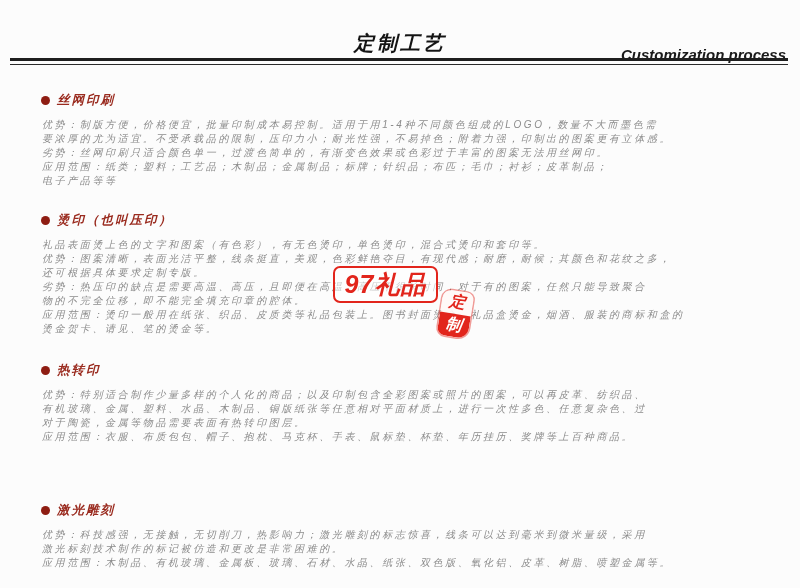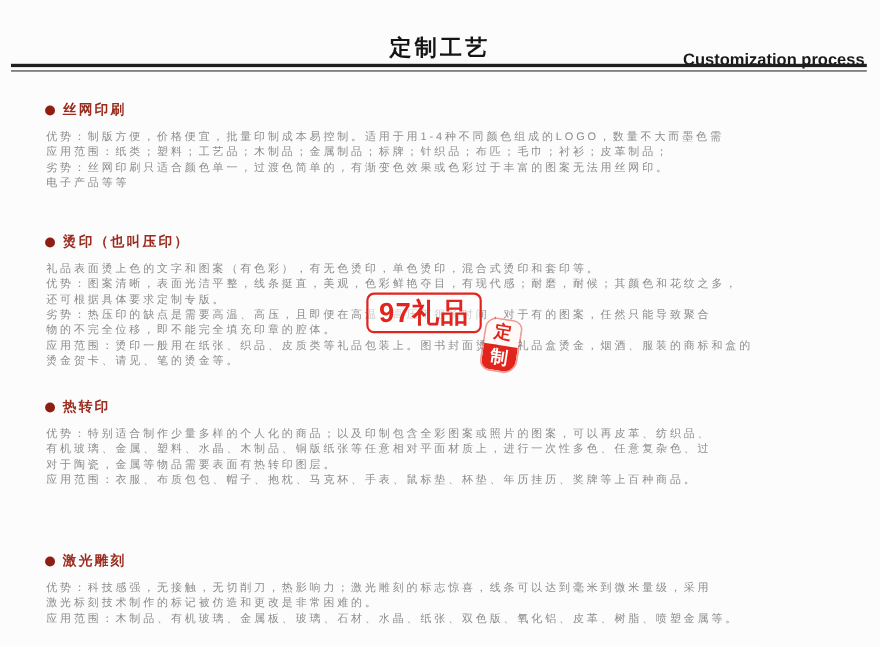--- a/index.html
+++ b/index.html
@@ -1,19 +1,20 @@
 <!DOCTYPE html>
 <html><head>
 <meta charset="utf-8">
 <style>
   html,body { margin:0; padding:0; }
   .page {
     position:relative; width:800px; height:588px;
     background:#fcfcfc; overflow:hidden;
     font-family:"Liberation Sans","DejaVu Sans",sans-serif;
+    font-style:italic;
   }
   .doc-title {
     position:absolute; top:30px; left:0; width:100%;
     text-align:center; font-size:20px; font-weight:bold;
     letter-spacing:3px; color:#141414;
   }
   .doc-subtitle {
     position:absolute; top:46px; right:14px;
     font-size:15px; font-weight:bold; color:#1a1a1a;
   }
@@ -69,22 +70,23 @@
   <div class="rule-thick"></div>
   <div class="rule-thin"></div>
 
   <div class="section" id="s1">
     <div class="sec-head">
       <span class="bullet"></span>
       <span class="sec-title">丝网印刷</span>
     </div>
     <div class="lines">
         <div class="line">优势：制版方便，价格便宜，批量印制成本易控制。适用于用1-4种不同颜色组成的LOGO，数量不大而墨色需</div>
+        <div class="line">要浓厚的尤为适宜。不受承载品的限制，压印力小；耐光性强，不易掉色；附着力强，印制出的图案更有立体感。</div>
+        <div class="line">劣势：丝网印刷只适合颜色单一，过渡色简单的，有渐变色效果或色彩过于丰富的图案无法用丝网印。</div>
         <div class="line">应用范围：纸类；塑料；工艺品；木制品；金属制品；标牌；针织品；布匹；毛巾；衬衫；皮革制品；</div>
-        <div class="line">劣势：丝网印刷只适合颜色单一，过渡色简单的，有渐变色效果或色彩过于丰富的图案无法用丝网印。</div>
         <div class="line">电子产品等等</div>
       </div>
   </div>
 
   <div class="section" id="s2">
     <div class="sec-head">
       <span class="bullet"></span>
       <span class="sec-title">烫印（也叫压印）</span>
     </div>
     <div class="lines">

